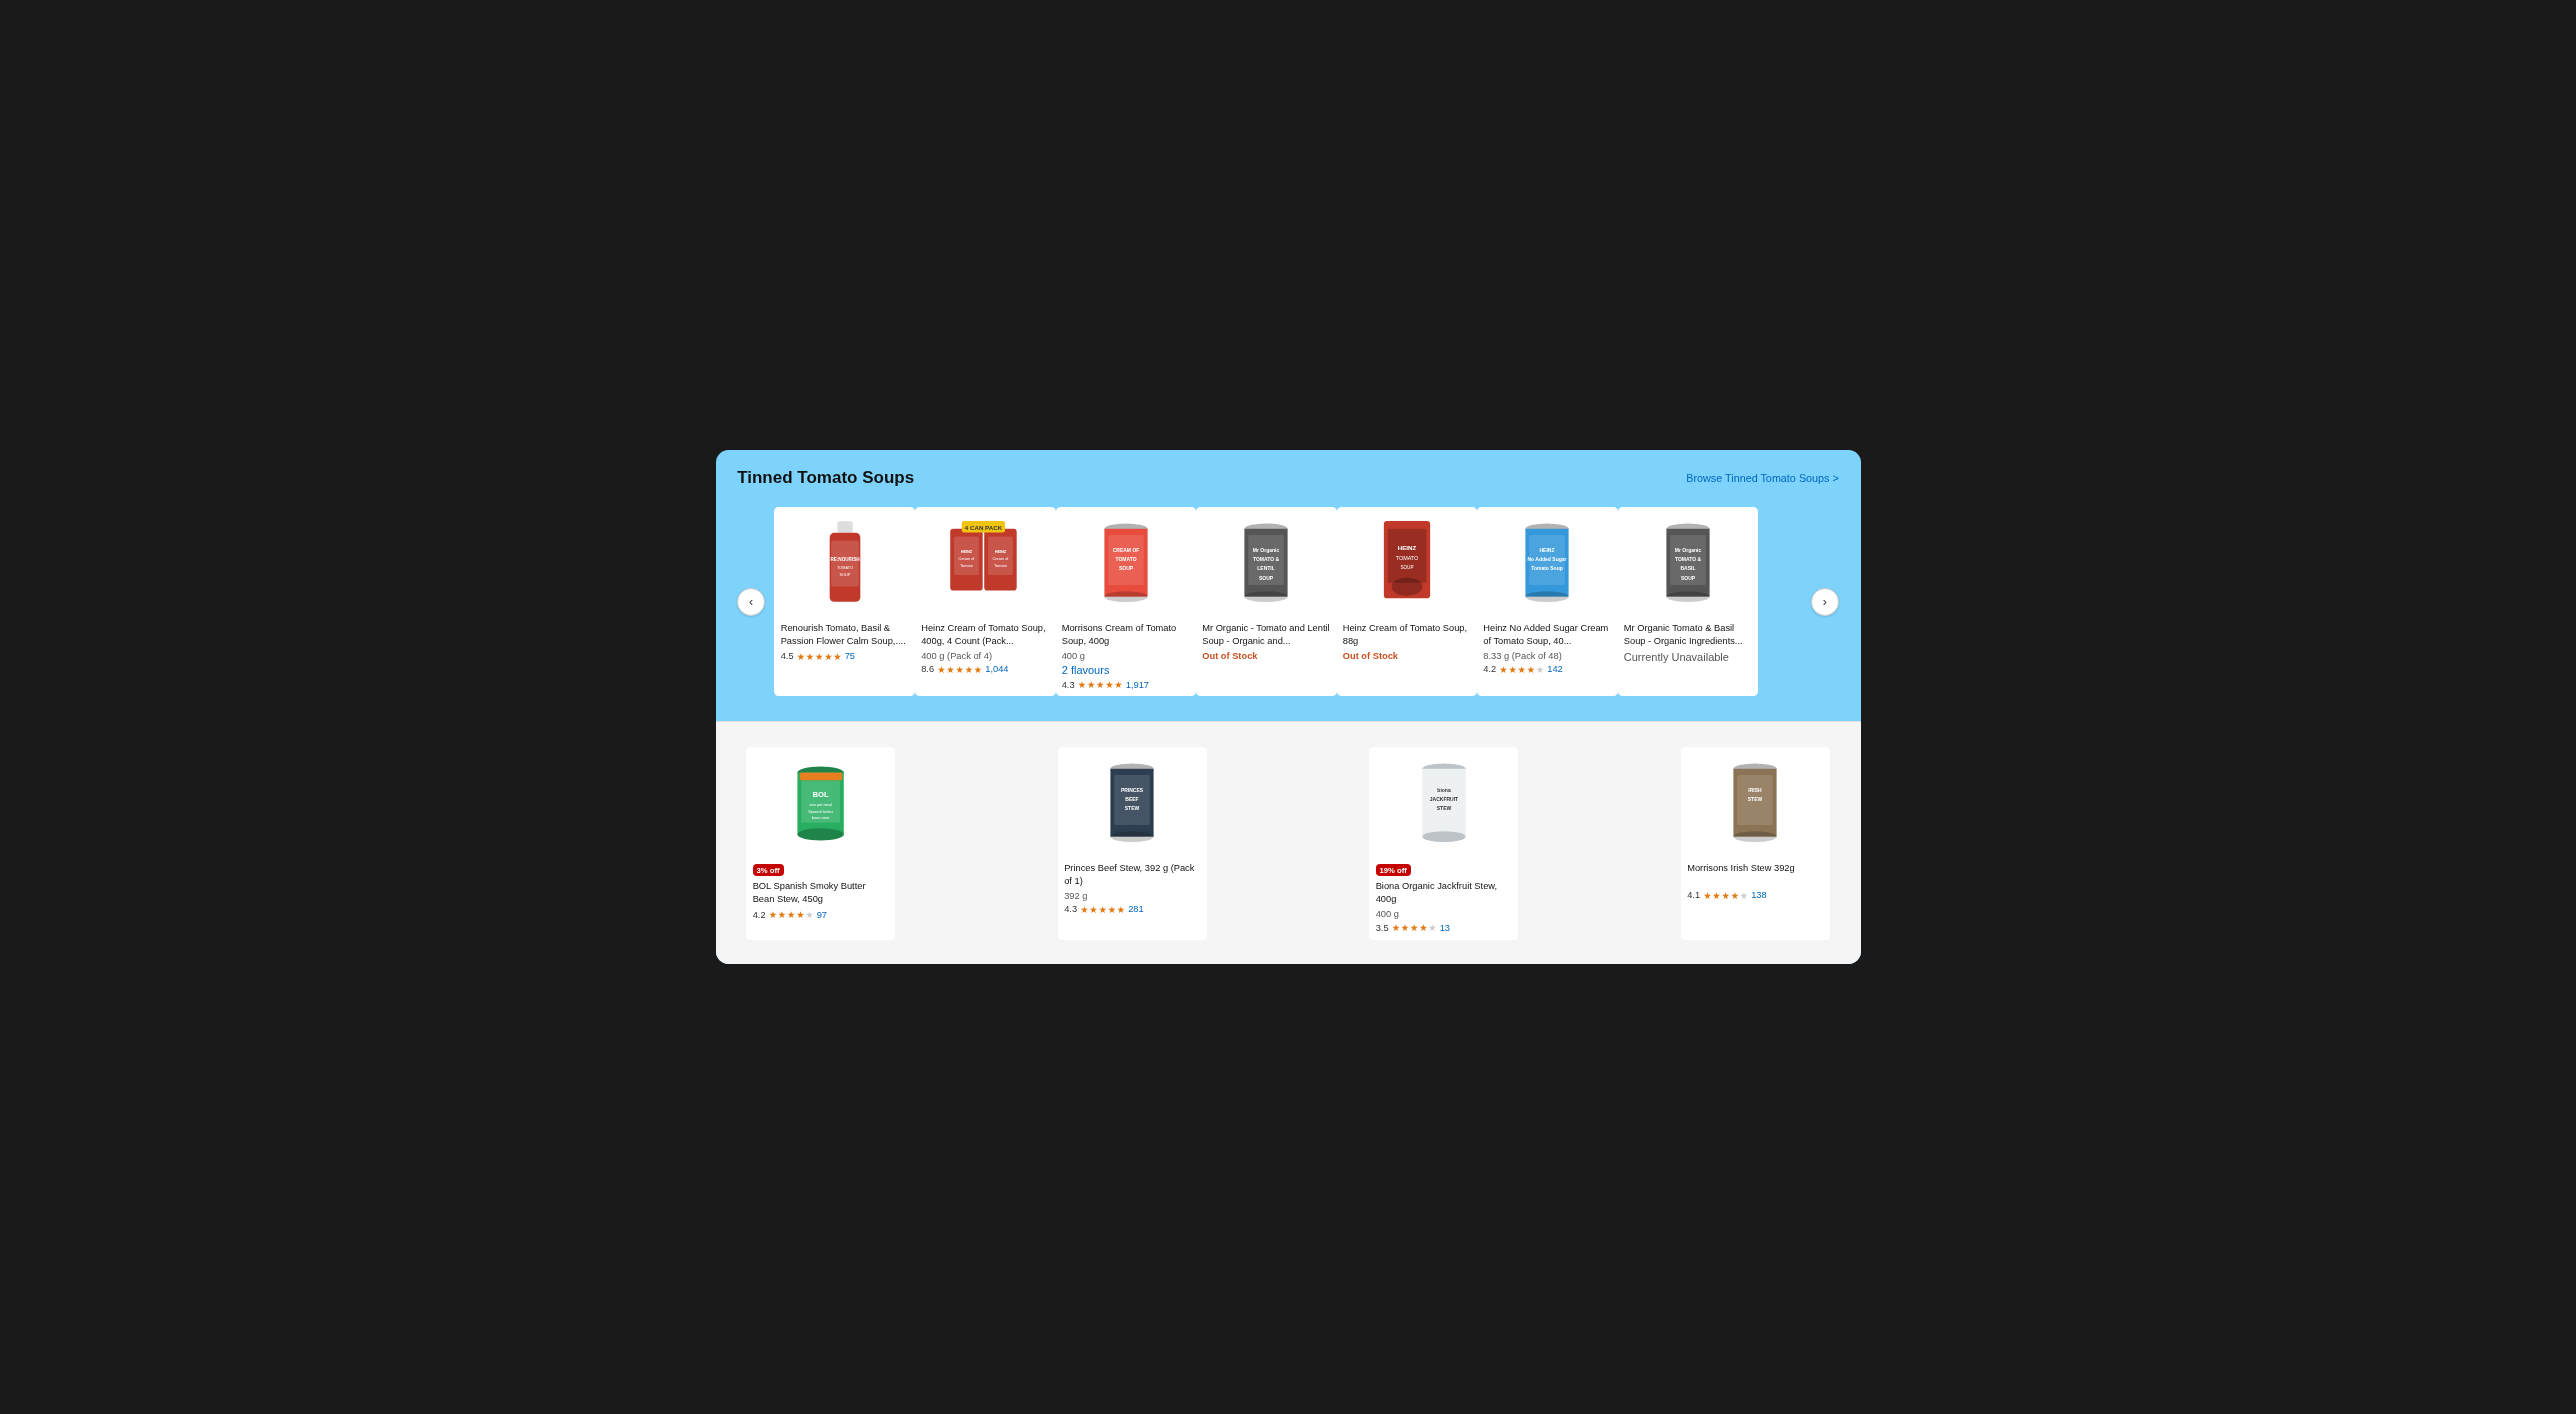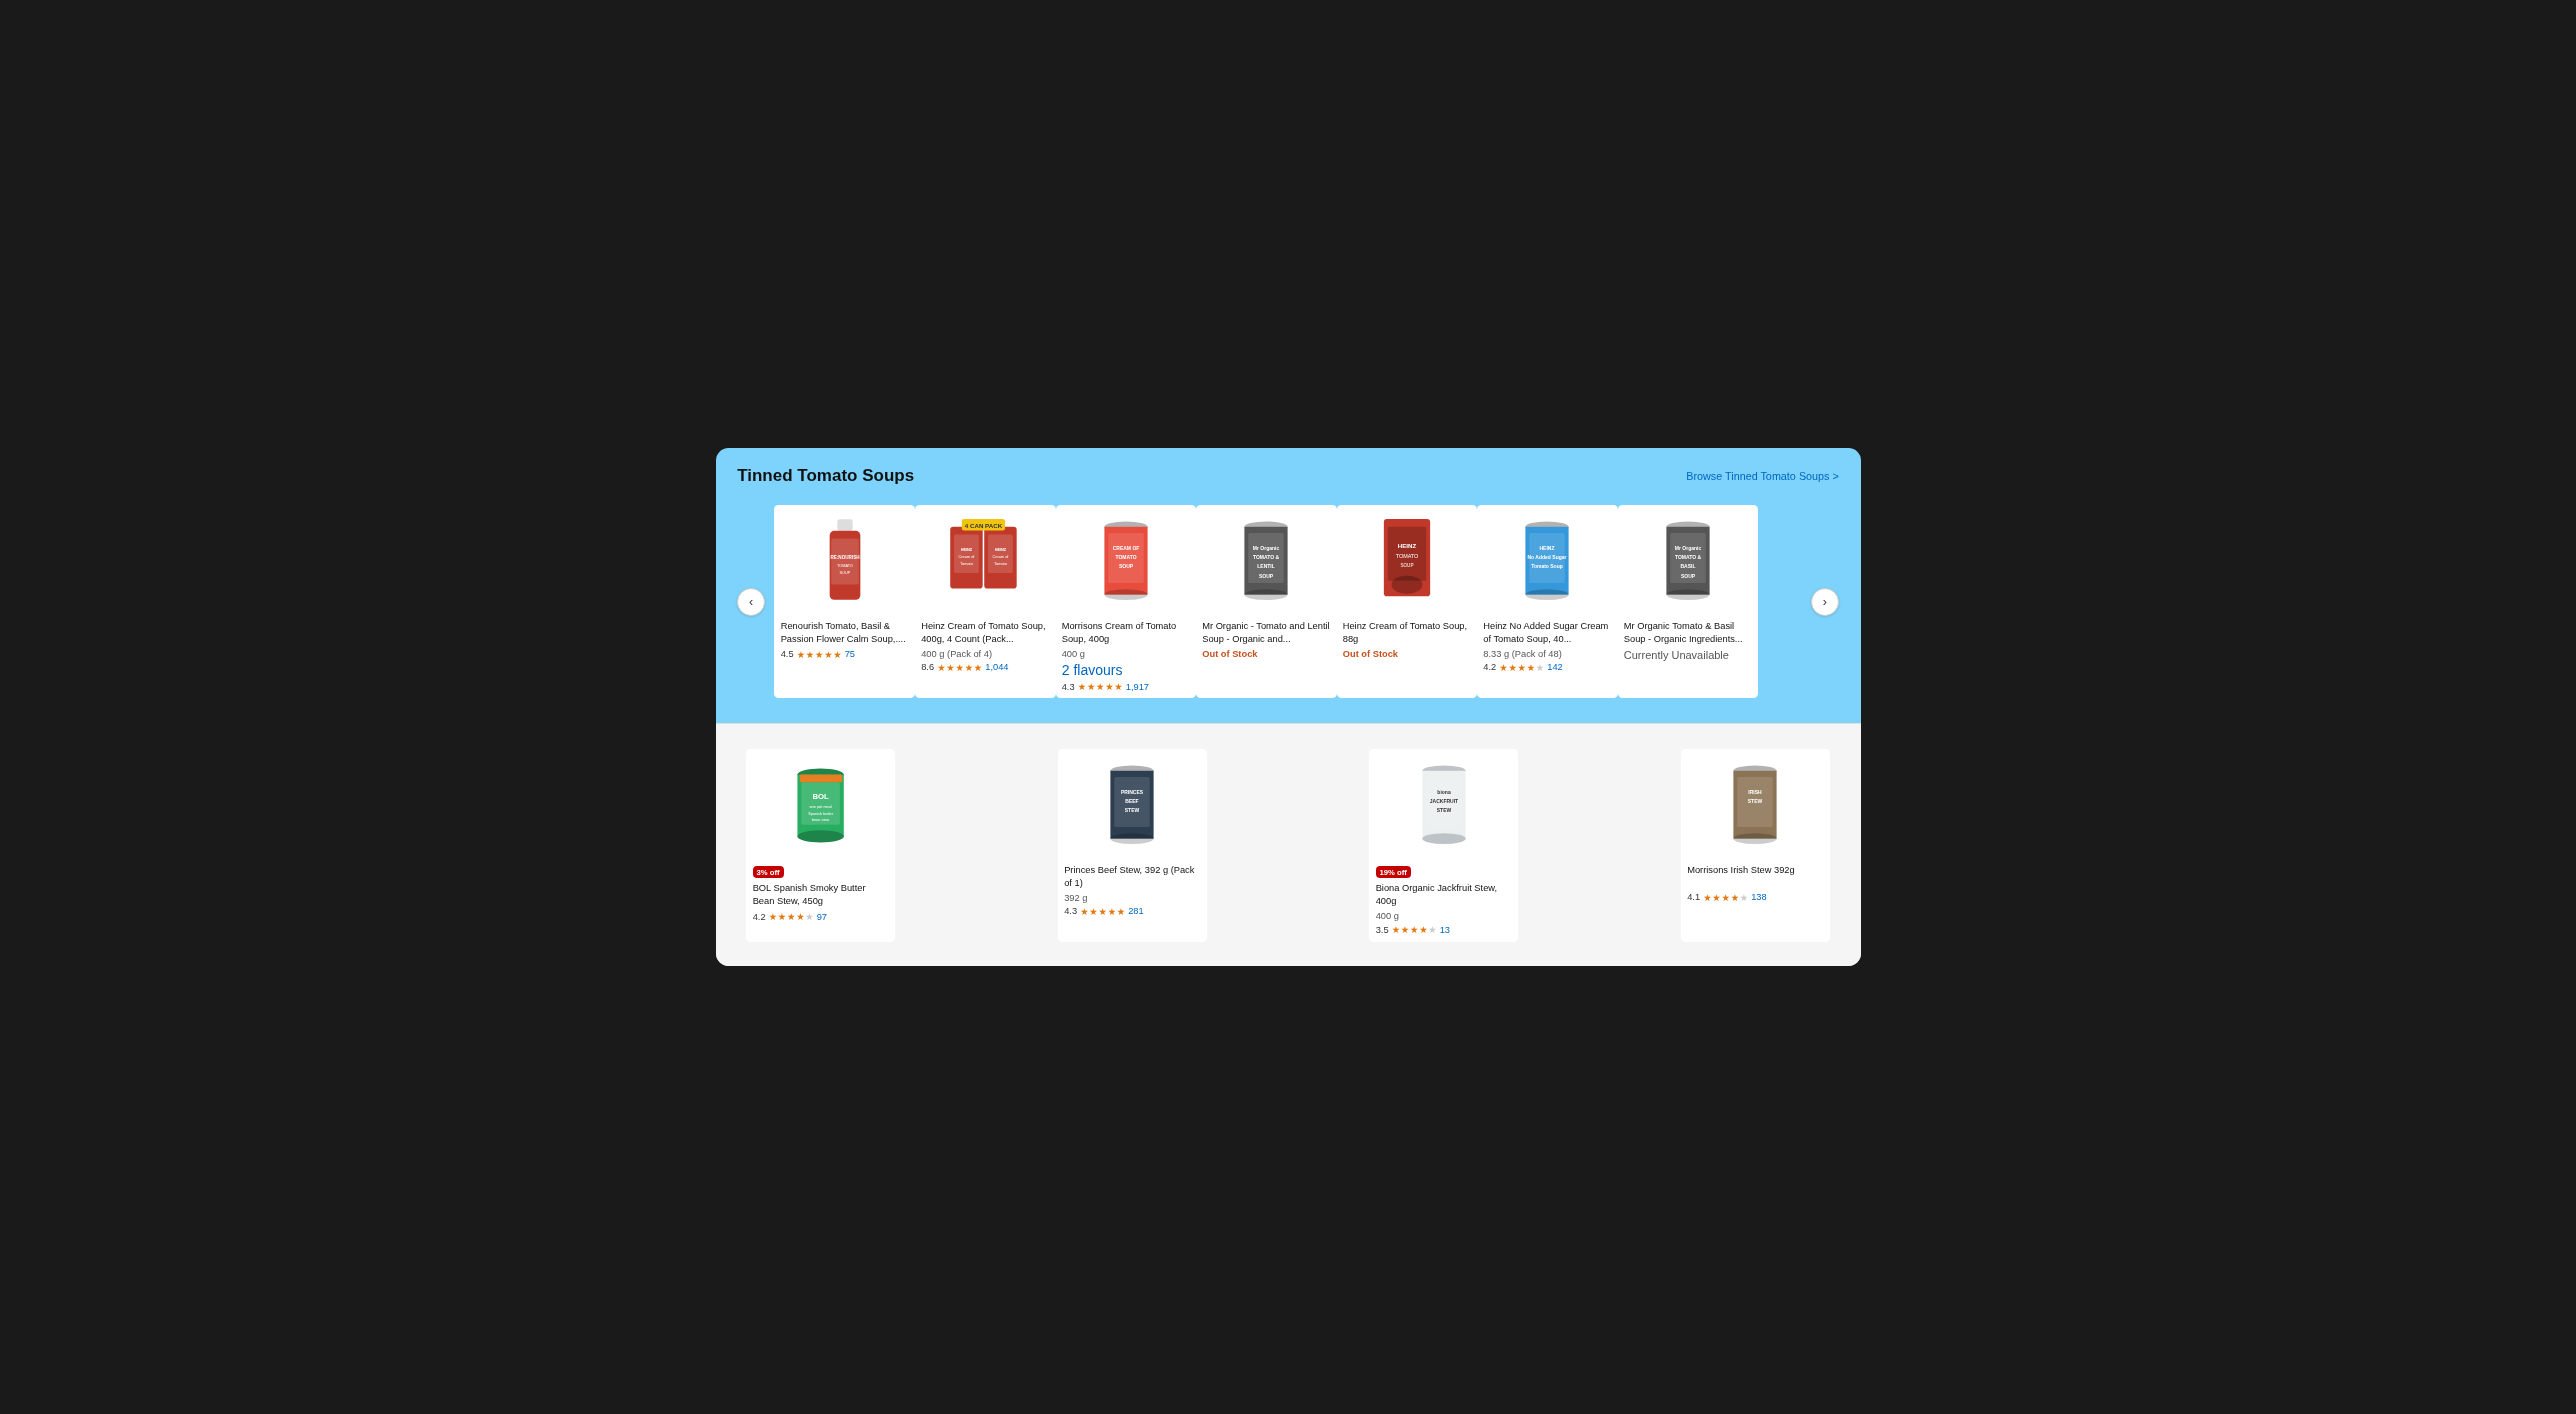--- a/index.html
+++ b/index.html
@@ -103,21 +103,21 @@
       font-weight: 600;
       margin-bottom: 3.1px;
     }
     .unavailable {
       font-size: 11px;
       color: #555;
       margin-bottom: 3px;
     }
     .flavours-link {
       color: #0066c0;
-      font-size: 14px;
+      font-size: 11px;
       margin-bottom: 3.1px;
       display: block;
     }
     .rating-row {
       display: flex;
       align-items: center;
       gap: 3.1px;
       flex-wrap: wrap;
     }
     .rating-num {

